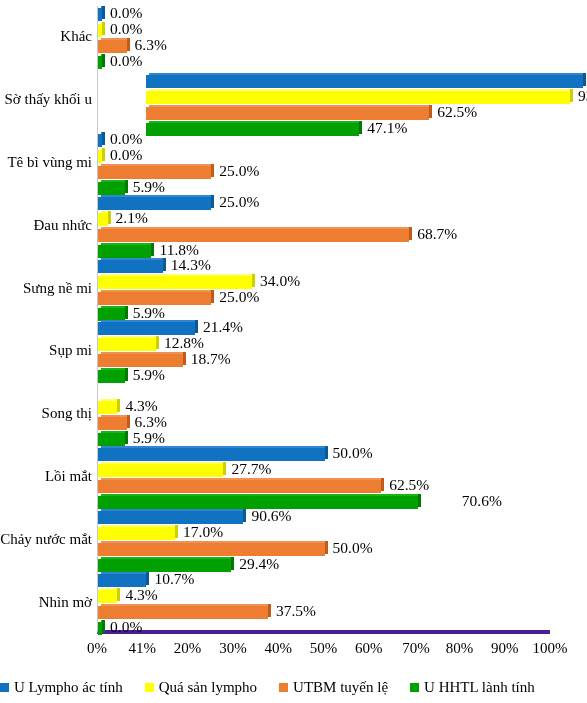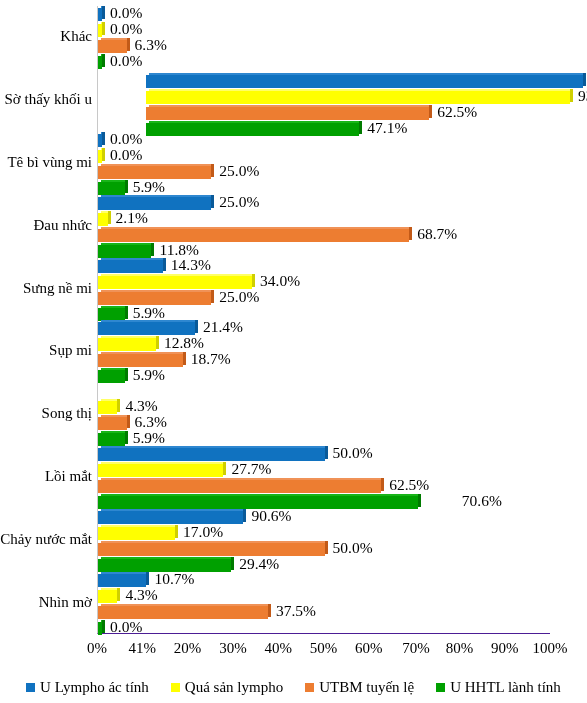--- a/index.html
+++ b/index.html
@@ -21,21 +21,21 @@
   }
 
   
   .plot-area {
     position: absolute;
     left: 97px;
     top: 6px;
     width: 453px;   
     height: 628px;
     border-left: 1px solid #c8c8c8;
-    border-bottom: 1px solid #4c1d95;
+    border-bottom: 4px solid #4c1d95;
   }
 
   .cat-group {
     position: absolute;
     left: 0;
     width: 100%;
   }
 
   .bar-row {
     position: relative;
@@ -130,21 +130,20 @@
   }
 
   
   .legend {
     position: absolute;
     left: 0;
     top: 675px;
     width: 587px;
     height: 24px;
     display: flex;
-    justify-content: center;
     align-items: center;
     gap: 22px;
   }
   .legend-item {
     display: flex;
     align-items: center;
     gap: 5px;
     font-size: 15px;
     color: #000;
     white-space: nowrap;

